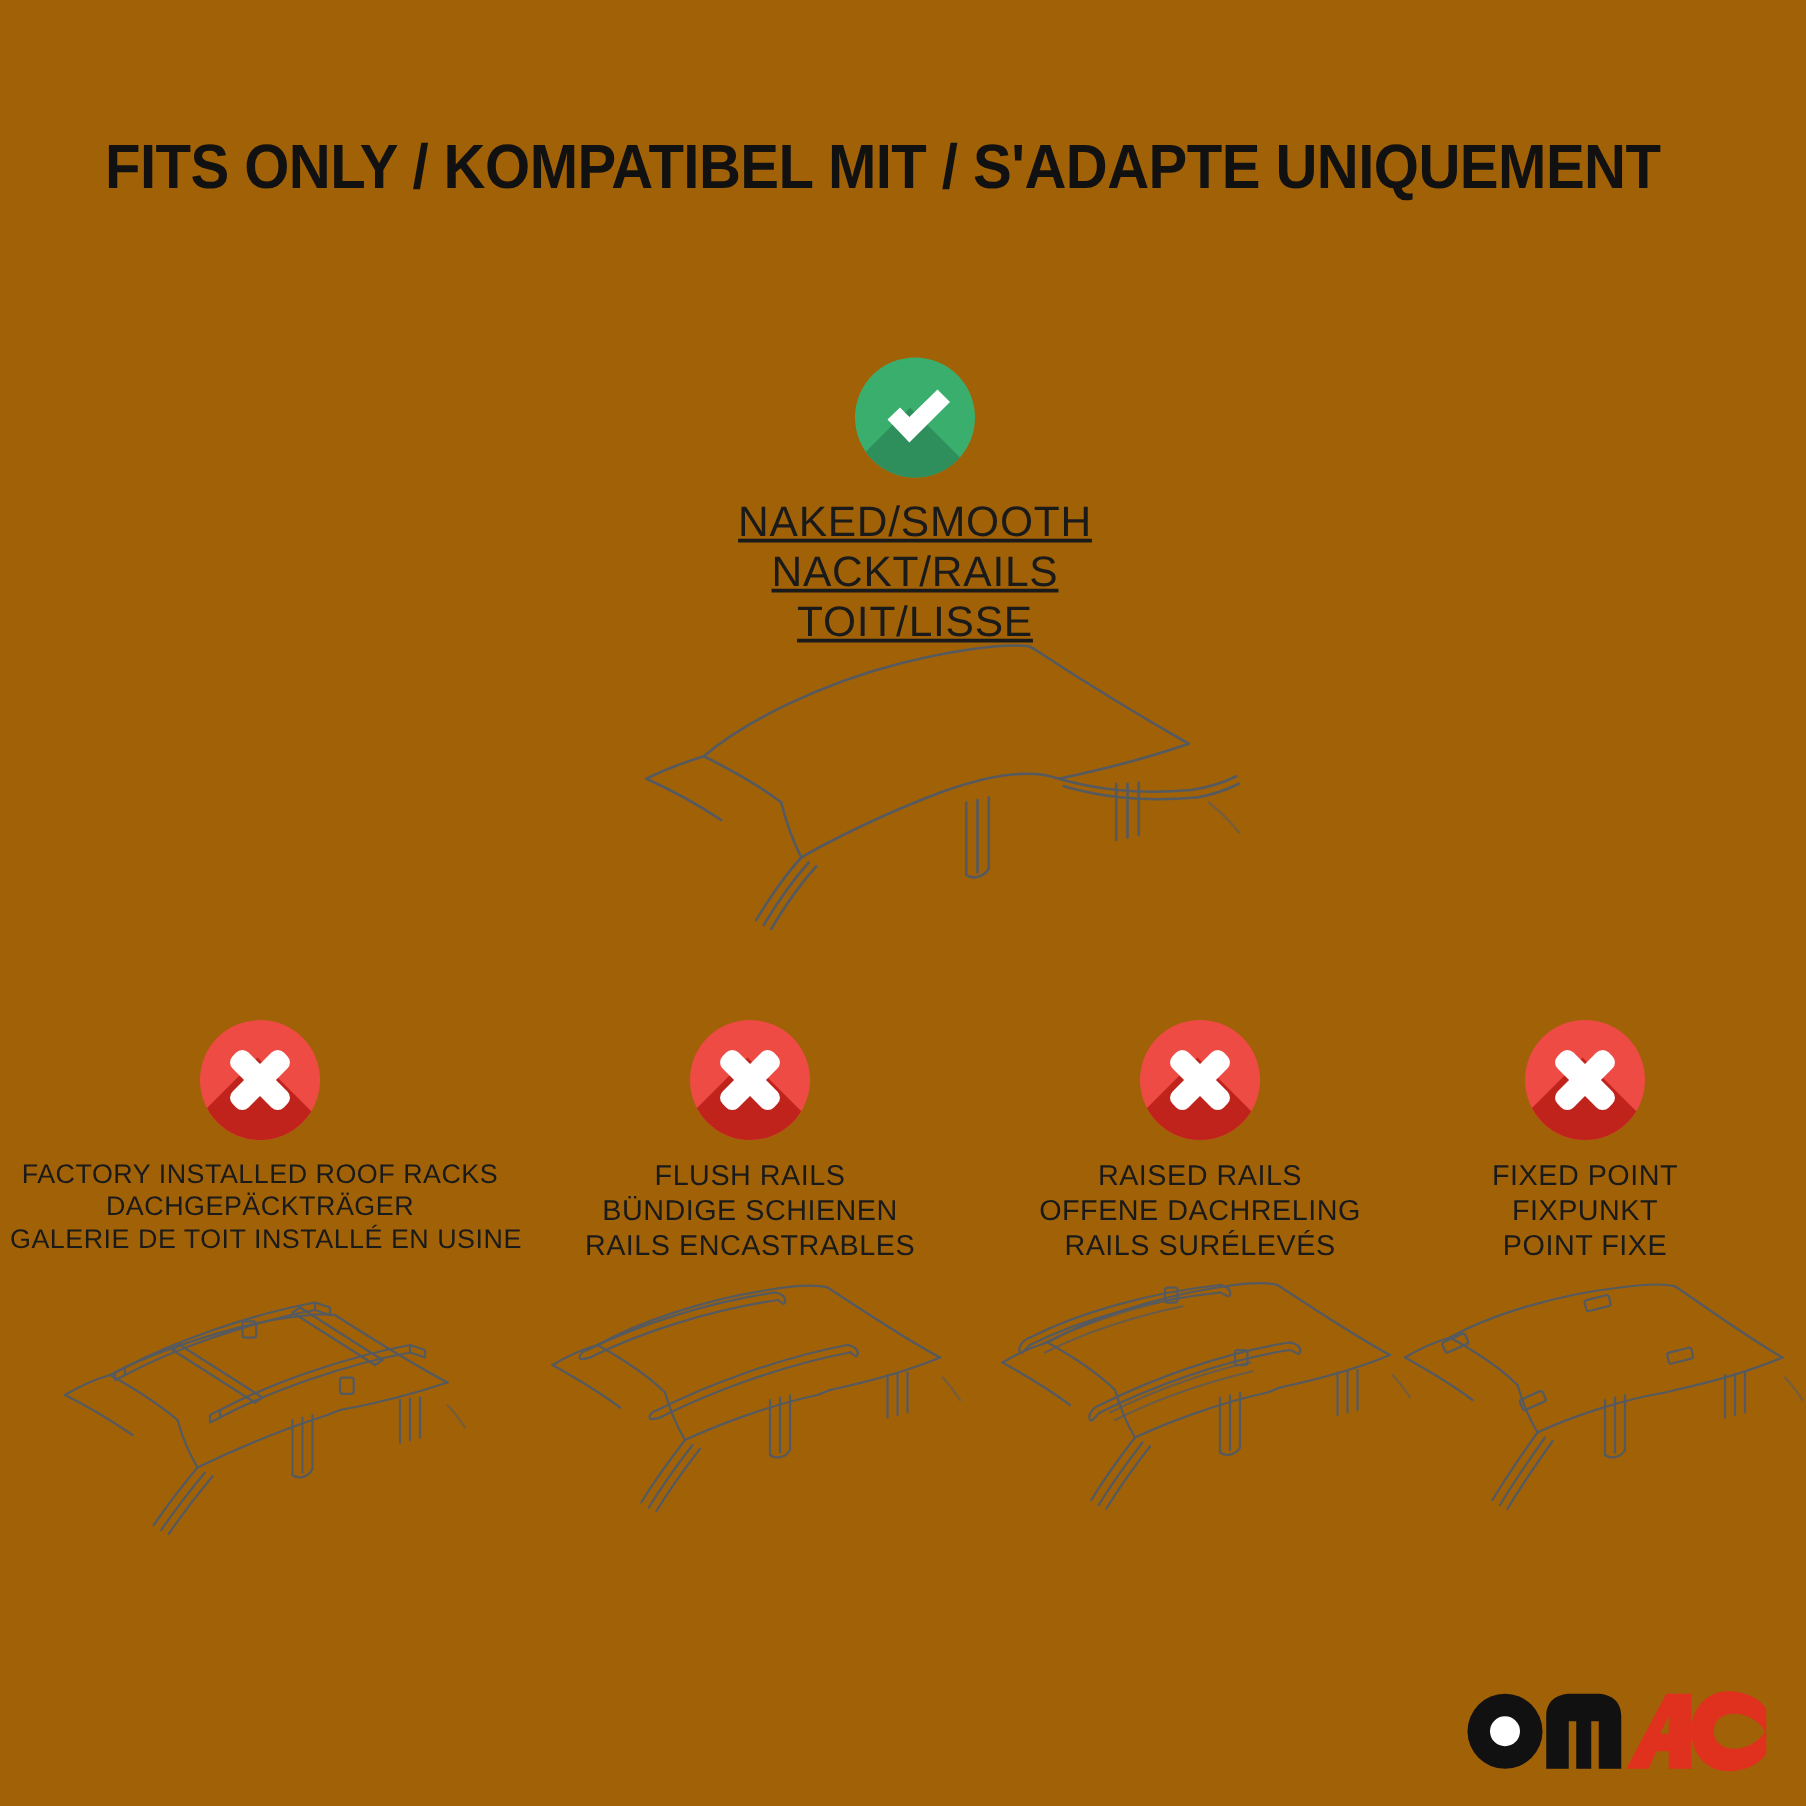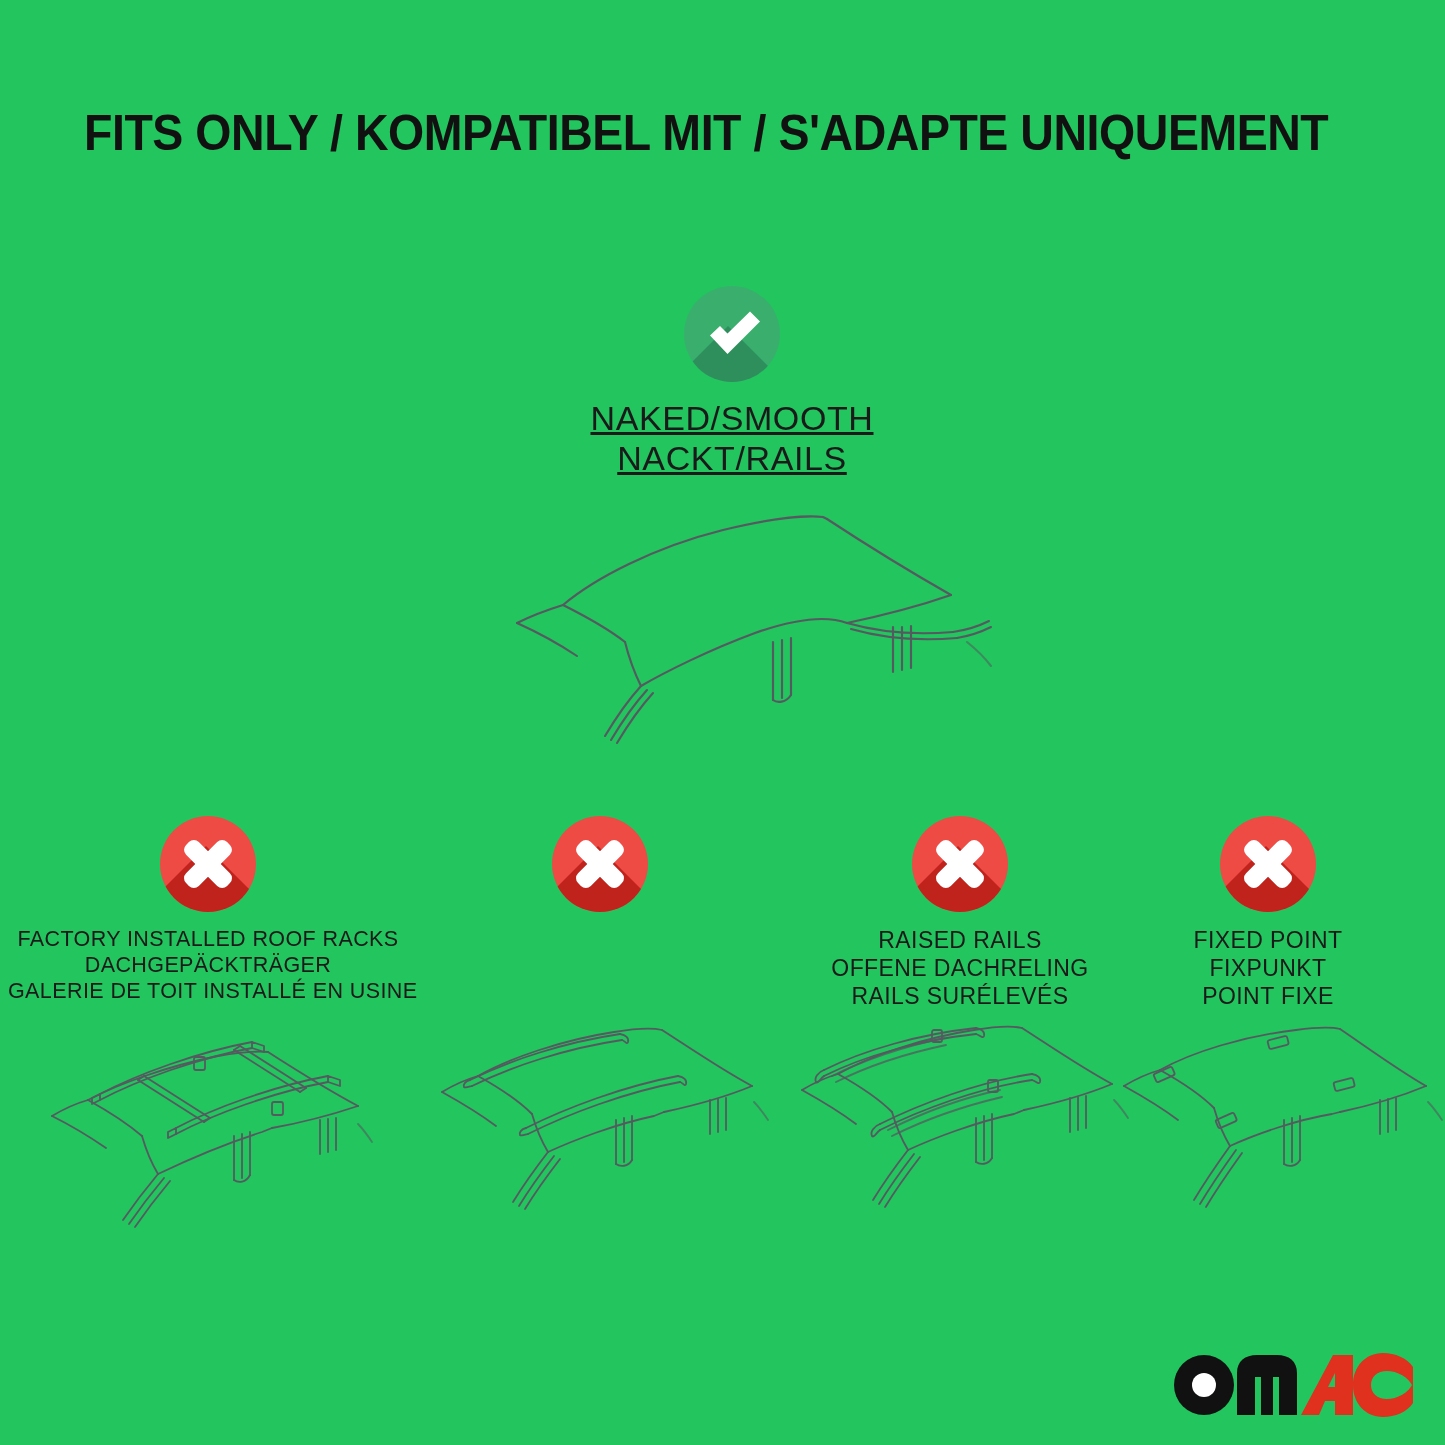--- a/index.html
+++ b/index.html
@@ -4,21 +4,21 @@
 <style>
   html, body {
     margin: 0;
     padding: 0;
     background: #ffffff;
   }
   .page {
     position: relative;
     width: 1445px;
     height: 1445px;
-    background: #22c55e;
+    background: #a16207;
     font-family: "Liberation Sans", sans-serif;
     overflow: hidden;
   }
 
   
   .header-title {
     position: absolute;
     left: 84px;
     top: 108px;
     width: 1290px;
@@ -154,20 +154,21 @@
     <div class="badge green">
       <span class="shadow"></span>
       <svg viewBox="0 0 96 96" width="96" height="96" aria-hidden="true">
         <path d="M26 49.5 L36 40 L43.5 47.5 L66 25.5 L76 35.5 L43.5 68 Z" fill="#ffffff"></path>
       </svg>
     </div>
 
     <div class="good-label">
       <div>NAKED/SMOOTH</div>
       <div>NACKT/RAILS</div>
+      <div>TOIT/LISSE</div>
     </div>
   </div>
 
   <div class="good-art">
     <svg viewBox="0 0 560 260" width="560" height="260" aria-hidden="true">
       <g fill="none" stroke="#555a60" stroke-width="2.1" stroke-linecap="round" stroke-linejoin="round">
 
         <path d="M108 113 C140 86 200 55 268 38 C318 26 352 23 368 25 L372 27"></path>
         <path d="M372 27 C404 48 452 78 496 103"></path>
         <path d="M496 103 C470 112 430 123 392 131"></path>
@@ -272,20 +273,25 @@
 
     <div class="bad-col col-1">
       <div class="badge red">
         <span class="shadow"></span>
         <svg viewBox="0 0 96 96" width="96" height="96" aria-hidden="true">
           <g fill="#ffffff">
             <rect x="19" y="39" width="58" height="18" rx="7" transform="rotate(45 48 48)"></rect>
             <rect x="19" y="39" width="58" height="18" rx="7" transform="rotate(-45 48 48)"></rect>
           </g>
         </svg>
+      </div>
+      <div class="caption">
+        <div>FLUSH RAILS</div>
+        <div>BÜNDIGE SCHIENEN</div>
+        <div>RAILS ENCASTRABLES</div>
       </div>
       <div class="art" style="top:208px">
         <svg viewBox="0 0 360 230" width="360" height="230" aria-hidden="true">
           <g fill="none" stroke="#555a60" stroke-width="1.8" stroke-linecap="round" stroke-linejoin="round">
             <path d="M58 52 C90 34 142 16 194 8 C218 4 234 4 242 6"></path>
             <path d="M242 6 C270 24 302 46 332 62"></path>
             <path d="M332 62 C308 72 272 82 244 88"></path>
             <path d="M58 52 C76 62 98 76 112 90"></path>
             <path d="M112 90 C116 104 122 118 128 128"></path>
             <path d="M128 128 C154 116 196 100 234 92 L244 88"></path>

